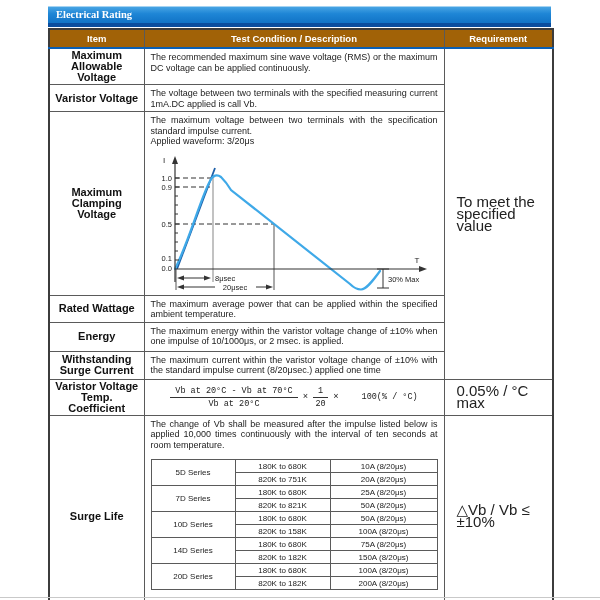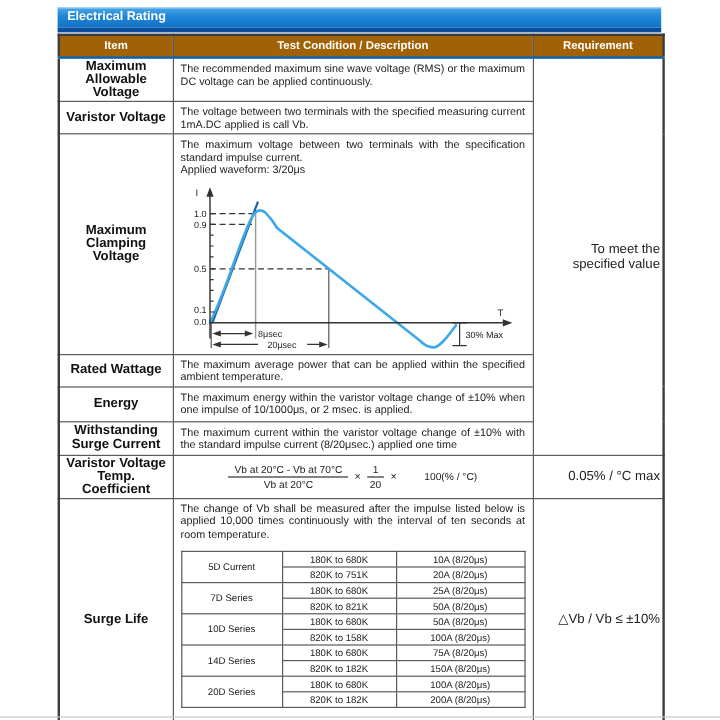--- a/index.html
+++ b/index.html
@@ -13,21 +13,21 @@
   }
 
   
   .title-bar {
     position: absolute; left: 48px; top: 6px;
     width: 503px; height: 21px;
     background: linear-gradient(180deg, #4ea9e6 0%, #1f86d6 45%, #1173c6 100%);
     border-bottom: 4px solid #0a4d9e;
     box-shadow: inset 0 1px 0 rgba(255,255,255,0.5);
     color: #fff; font-weight: bold; font-size: 10.5px;
-    line-height: 17px; padding-left: 8px;
+    line-height: 17px; padding-left: 8px; font-family: Liberation Serif, serif;
   }
 
   
   table.main {
     position: absolute; left: 48px; top: 28px;
     width: 504px;
     border-collapse: collapse; table-layout: fixed;
     border: 2px solid #3c3c3c;
   }
   table.main th, table.main td { border: 1px solid #5a5a5a; }
@@ -40,30 +40,30 @@
   td.item {
     font-weight: bold; font-size: 11px; text-align: center;
     vertical-align: middle; color: #111; padding: 1px 3px;
     line-height: 11px;
   }
   td.desc {
     font-size: 9px; text-align: justify; vertical-align: top;
     padding: 3px 6px 2px 6px; line-height: 10.5px; color: #222;
   }
   td.req {
-    font-size: 11px; text-align: right; vertical-align: middle;
-    padding: 0 2px; line-height: 12px; color: #222;
+    font-size: 15px; text-align: left; vertical-align: middle;
+    padding: 0 12px; line-height: 12px; color: #222;
   }
 
   .wave-svg { display: block; margin: 2px 0 0 0; }
 
   
   .formula-row {
     display: flex; align-items: center; justify-content: center;
-    height: 100%; font-size: 8.5px; color: #222;
+    height: 100%; font-size: 8.5px; color: #222; font-family: Liberation Mono, monospace;
   }
   .frac { display: inline-flex; flex-direction: column; align-items: center; }
   .frac .num { padding: 0 5px 1px 5px; border-bottom: 1px solid #333; }
   .frac .den { padding-top: 1px; }
   .times { margin: 0 5px; font-size: 9px; }
   .tail { margin-left: 18px; }
 
   
   table.surge {
     border-collapse: collapse; table-layout: fixed;
@@ -219,21 +219,21 @@
     <td class="desc">
       <div>The change of Vb shall be measured after the impulse listed below is applied 10,000 times continuously with the interval of ten seconds at room temperature.</div>
       <table class="surge">
         <colgroup>
               <col style="width:84px">
               <col style="width:95px">
               <col style="width:107px">
             </colgroup>
         <tbody>
               <tr>
-          <td rowspan="2">5D Current</td>
+          <td rowspan="2">5D Series</td>
           <td>180K to 680K</td>
           <td>10A (8/20μs)</td>
         </tr>
         <tr>
           <td>820K to 751K</td>
           <td>20A (8/20μs)</td>
         </tr>
         <tr>
           <td rowspan="2">7D Series</td>
           <td>180K to 680K</td>

